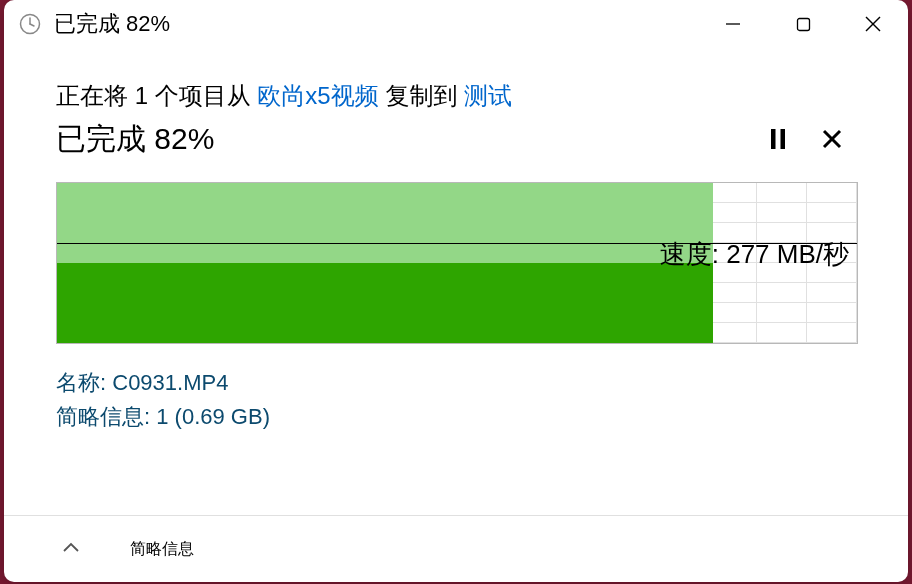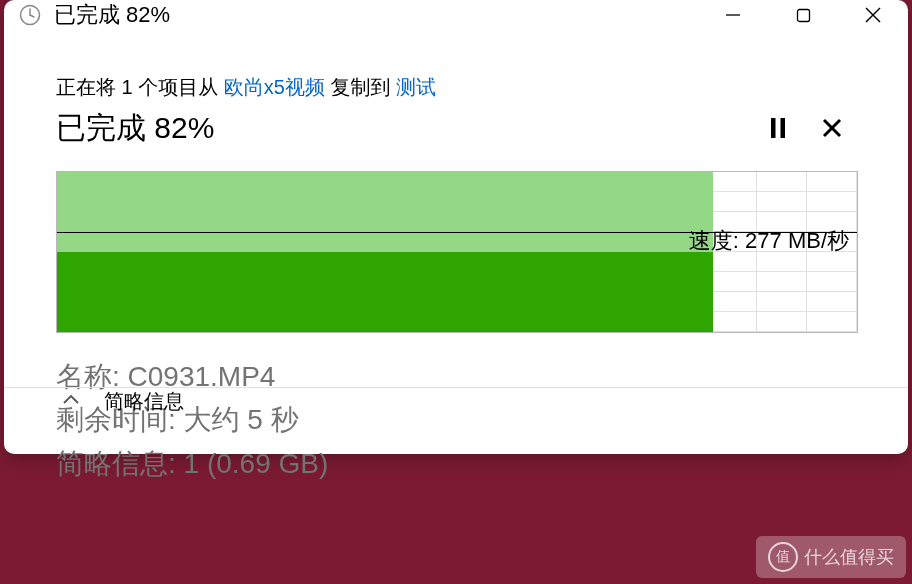--- a/index.html
+++ b/index.html
@@ -9,21 +9,21 @@
     height: 584px;
     font-family: "Microsoft YaHei", "Segoe UI", sans-serif;
     background: #7c1a33;
     overflow: hidden;
   }
   .window {
     position: absolute;
     top: 0;
     left: 4px;
     width: 904px;
-    height: 454px;
+    height: 582px;
     background: #ffffff;
     border-radius: 10px;
     box-shadow: 0 4px 20px rgba(0,0,0,0.3);
     display: flex;
     flex-direction: column;
   }
   .titlebar {
     height: 48px;
     display: flex;
     align-items: center;
@@ -55,23 +55,23 @@
     color: #000;
   }
   .win-btn svg { display:block; }
   .content {
     padding: 0 52px;
     flex: 1;
     display: flex;
     flex-direction: column;
   }
   .copy-line {
-    font-size: 20px;
-    color: #000;
-    margin-top: 44px;
+    font-size: 24px;
+    color: #000;
+    margin-top: 32px;
   }
   .copy-line a {
     color: #0066cc;
     text-decoration: none;
   }
   .status-row {
     display: flex;
     align-items: center;
     margin-top: 6px;
   }
@@ -116,43 +116,44 @@
   .chart-midline {
     position: absolute;
     top: 60px;
     width: 100%;
     border-top: 1.5px solid #000;
   }
   .speed-label {
     position: absolute;
     top: 54px;
     right: 8px;
-    font-size: 22px;
+    font-size: 26px;
     color: #000;
     background: transparent;
     white-space: nowrap;
   }
   .details {
     margin-top: 22px;
-    font-size: 28px;
-    color: #737373;
+    font-size: 22px;
+    color: #0c4a6e;
     line-height: 1.55;
   }
   .footer {
     position: absolute;
     bottom: 0;
     left: 0;
     right: 0;
     border-top: 1px solid #e0e0e0;
     height: 66px;
     display: flex;
-    align-items: flex-start;
+    align-items: center;
     padding-left: 58px;
-    font-size: 20px;
-    color: #000;
+    font-size: 16px;
+    color: #000;
+    gap: 26px;
   }
   .chevron {
     margin-right: 24px;
     color: #555;
   }
   .watermark {
     position: absolute;
     right: 6px;
     bottom: 6px;
     width: 150px;
@@ -242,24 +243,20 @@
         <span>277 MB/秒</span>
       </div>
     </div>
 
     <div class="details">
       <div>
         <span>名称:</span>
         <span>C0931.MP4</span>
       </div>
       <div>
-        <span>剩余时间:</span>
-        <span>大约 5 秒</span>
-      </div>
-      <div>
         <span>简略信息:</span>
         <span>1 (0.69 GB)</span>
       </div>
     </div>
 
   </div>
 
   <div class="footer">
     <span class="chevron">
       <svg width="18" height="12" viewBox="0 0 18 12">

